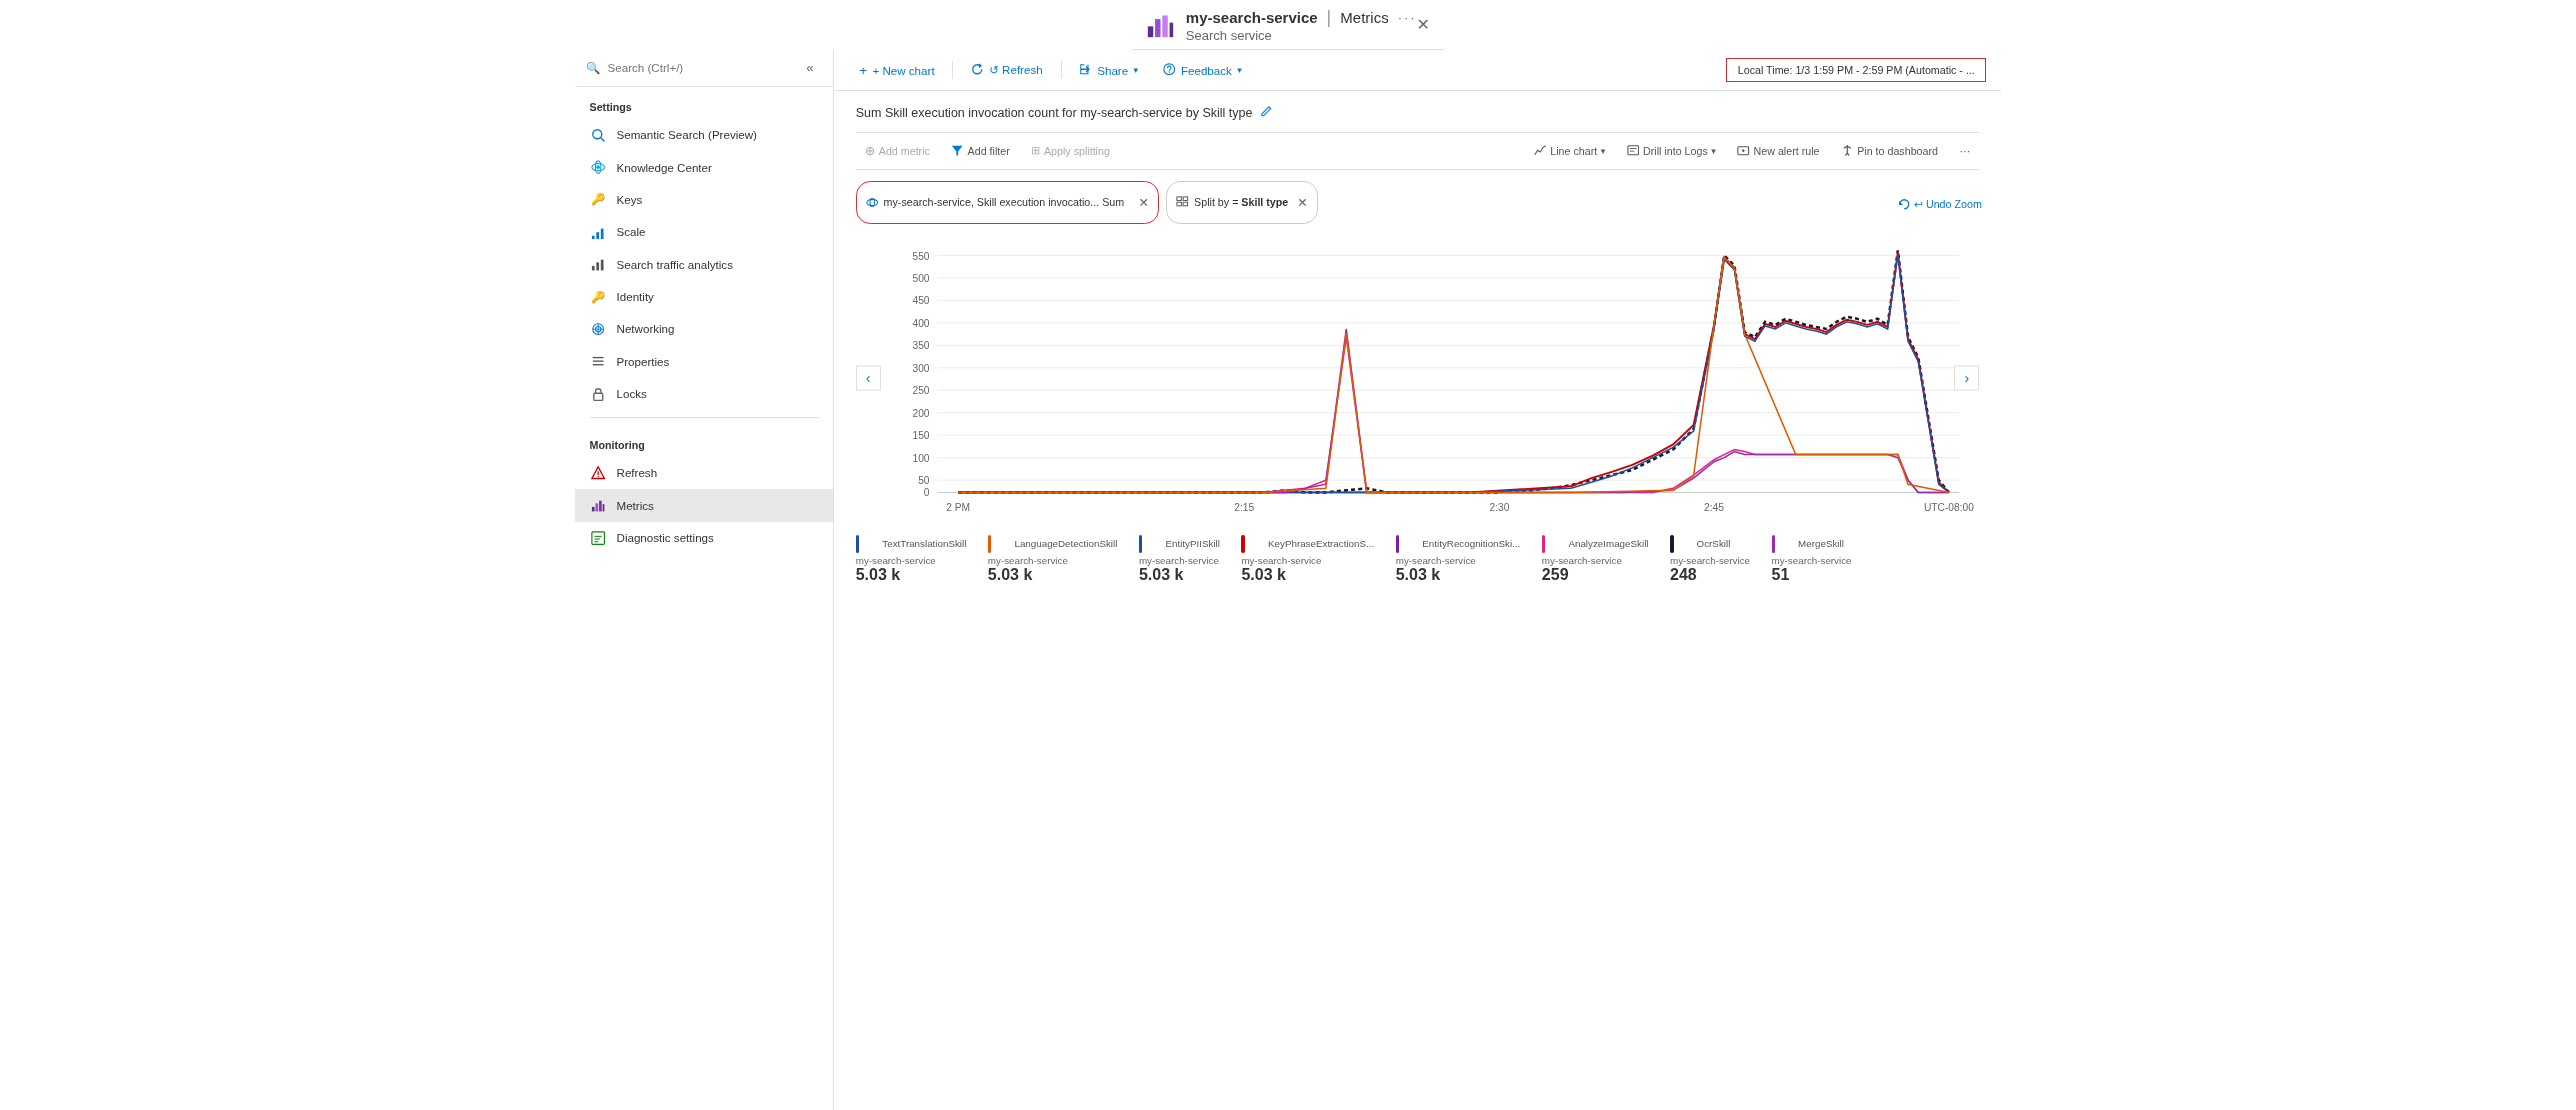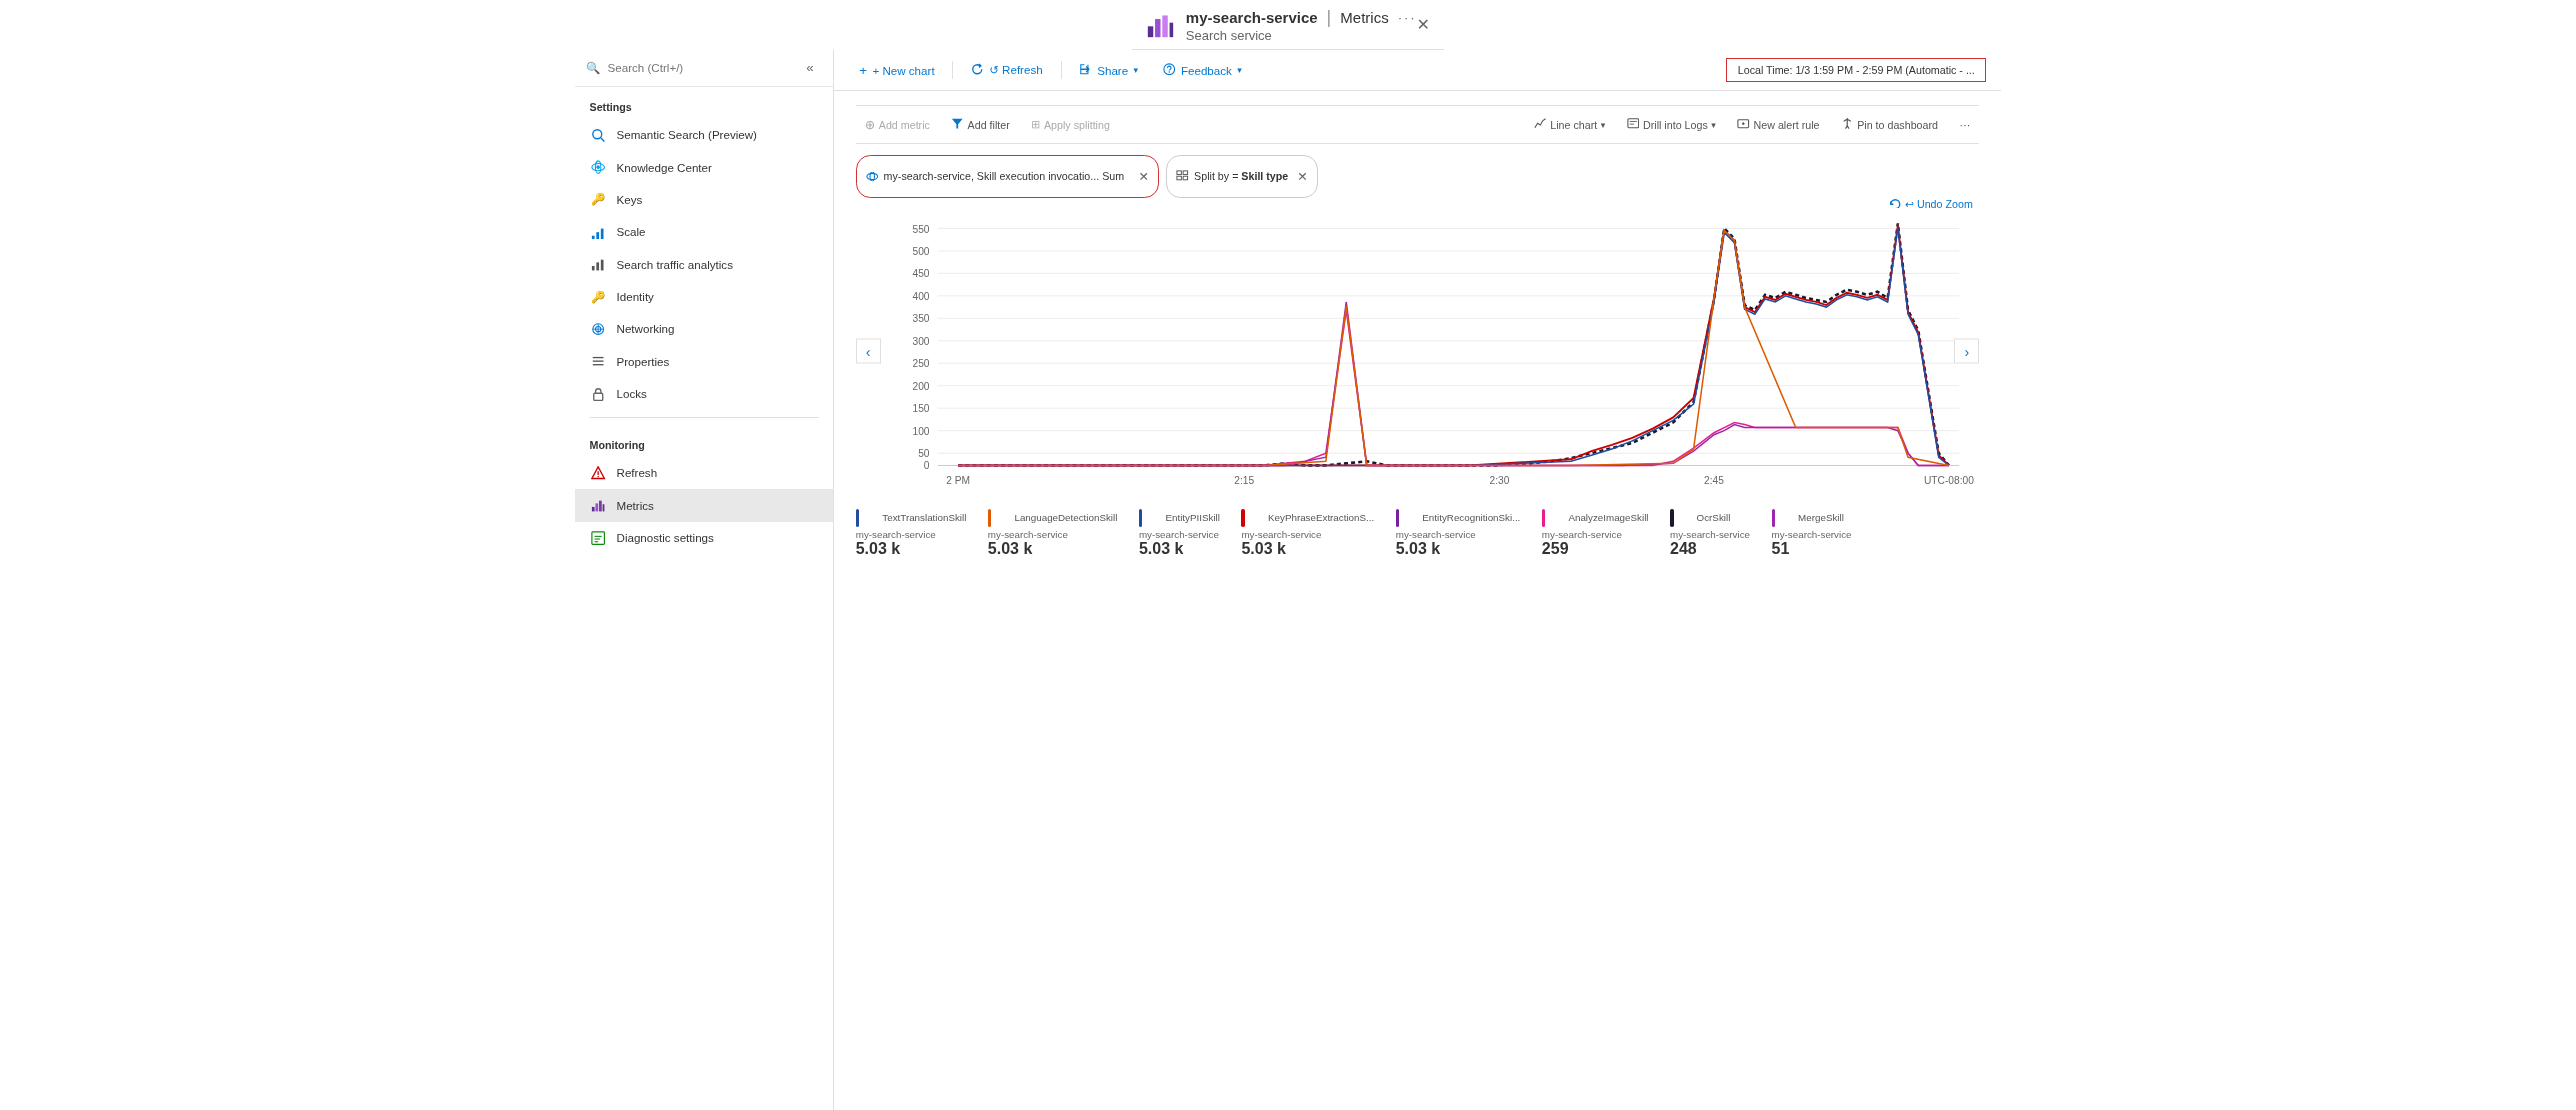--- a/index.html
+++ b/index.html
@@ -48,21 +48,21 @@
     .chart-toolbar-btn.disabled { color: #aaa; }
     .chart-toolbar-right { margin-left: auto; display: flex; align-items: center; gap: 3.6px; }
     
     
     .metric-pills { display: flex; gap: 7.2px; margin-bottom: 10.7px; flex-wrap: wrap; }
     .metric-pill { display: flex; align-items: center; gap: 5.4px; padding: 13px 9px; border: 0.9px solid #d32f2f; border-radius: 14.3px; font-size: 10.7px; cursor: pointer; background: #fff; }
     .metric-pill .pill-close { color: #666; font-size: 12.5px; margin-left: 3.6px; cursor: pointer; }
     .split-pill { border-color: #ccc; }
     
     
-    .undo-zoom { position: absolute; right: 28px; top: 107px; color: #0078d4; font-size: 10.7px; cursor: pointer; display: flex; align-items: center; gap: 3.6px; }
+    .undo-zoom { position: absolute; right: 19px; top: 107px; color: #0078d4; font-size: 10.7px; cursor: pointer; display: flex; align-items: center; gap: 3.6px; }
     
     
     .chart-wrapper { position: relative; width: 100%; height: 286px; }
     
     
     .legend { display: flex; gap: 21.5px; padding: 7.2px 0; flex-wrap: wrap; margin-top: 7.2px; }
     .legend-item { display: flex; flex-direction: column; align-items: flex-start; }
     .legend-label { display: flex; align-items: center; gap: 23px; font-size: 9.8px; color: #555; margin-bottom: 1.8px; }
     .legend-color-bar { width: 3.6px; height: 18px; border-radius: 1.8px; flex-shrink: 0; }
     .legend-service { font-size: 9.8px; color: #666; }
@@ -279,20 +279,28 @@
           <span style="color:#0078d4;">Feedback</span>
           <span style="color:#0078d4;font-size:9px;">▾</span>
         </button>
         <button class="time-range-btn">
           <span style="font-size:10.7px;">Local Time: 1/3 1:59 PM - 2:59 PM (Automatic - ...</span>
         </button>
       </div>
 
       <div class="chart-container">
 
+        <div class="chart-title">
+          <span>Sum Skill execution invocation count for my-search-service by Skill type</span>
+          <span style="color:#0078d4;cursor:pointer;">
+            <svg width="12.5" height="12.5" viewBox="0 0 14 14">
+                <path d="M10 2l2 2-8 8H2v-2L10 2z" fill="none" stroke="#0078d4" stroke-width="1.2"></path>
+              </svg>
+          </span>
+        </div>
 
         <div class="chart-toolbar">
           <button class="chart-toolbar-btn disabled">
             <span style="font-size:12.5px;">⊕</span>
             <span>Add metric</span>
           </button>
           <button class="chart-toolbar-btn">
             <span>
               <svg width="12.5" height="12.5" viewBox="0 0 14 14">
                   <polygon points="1,2 13,2 8,8 8,13 6,13 6,8" fill="#0078d4"></polygon>

